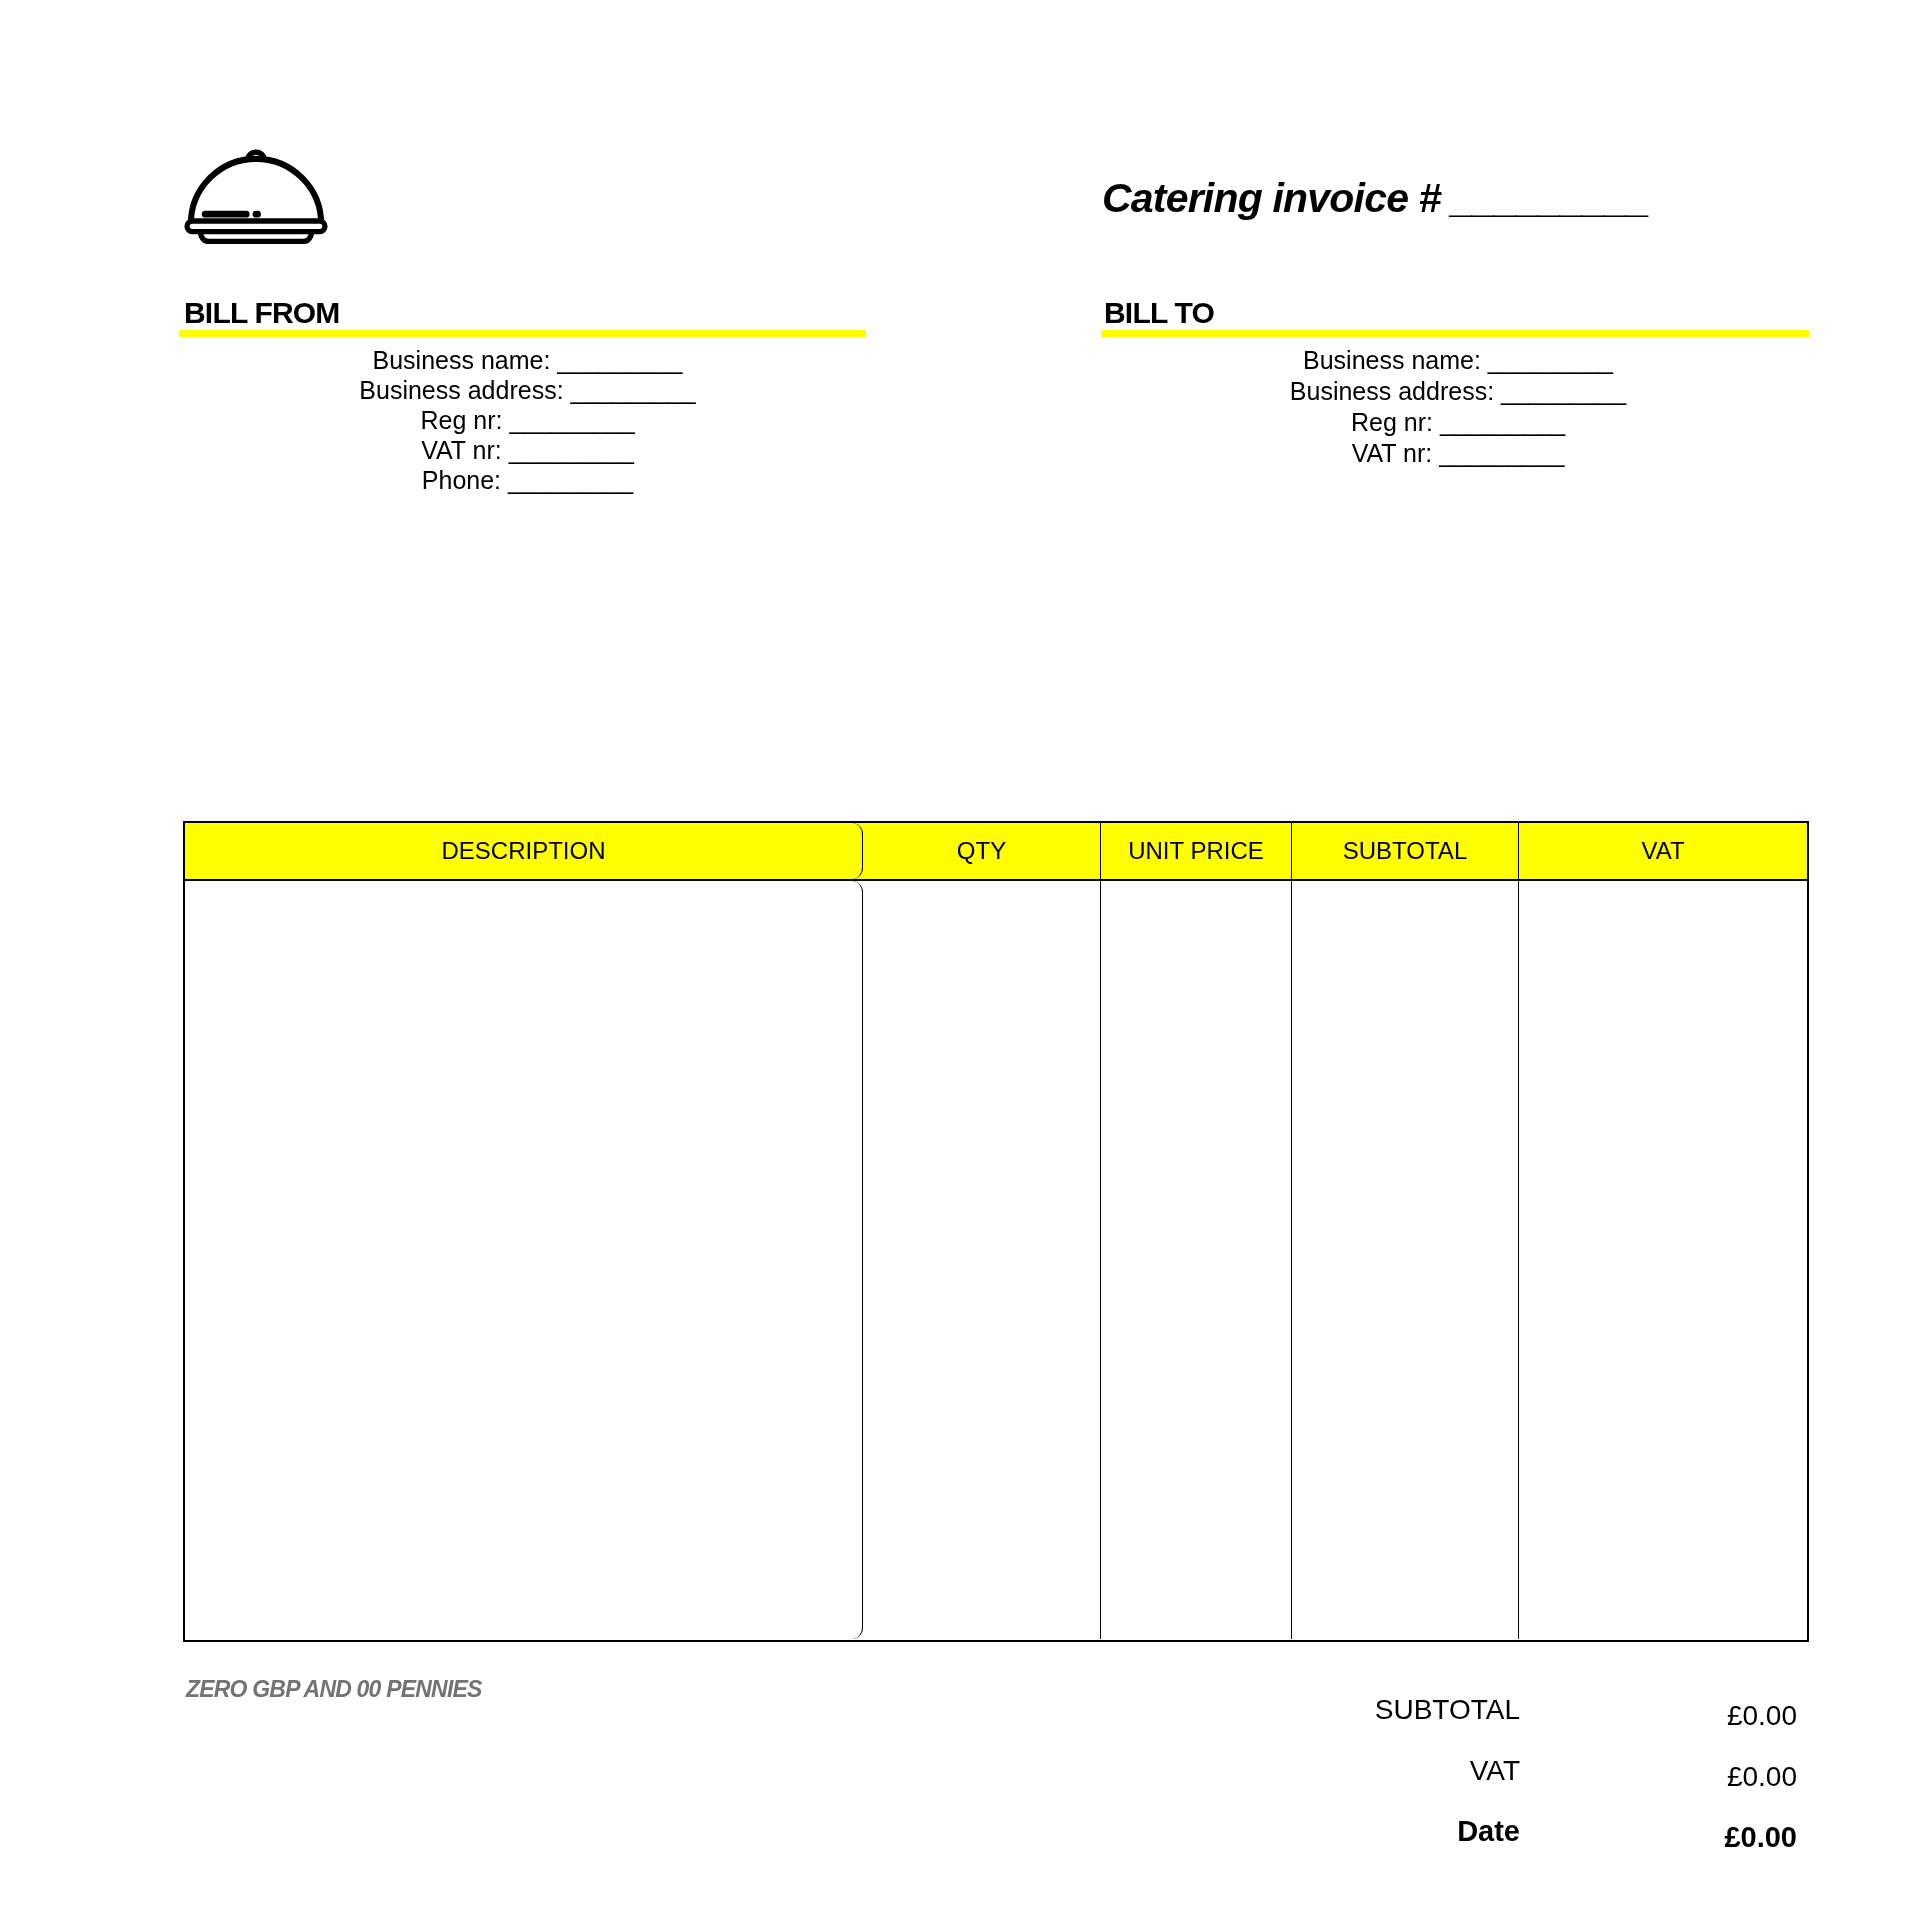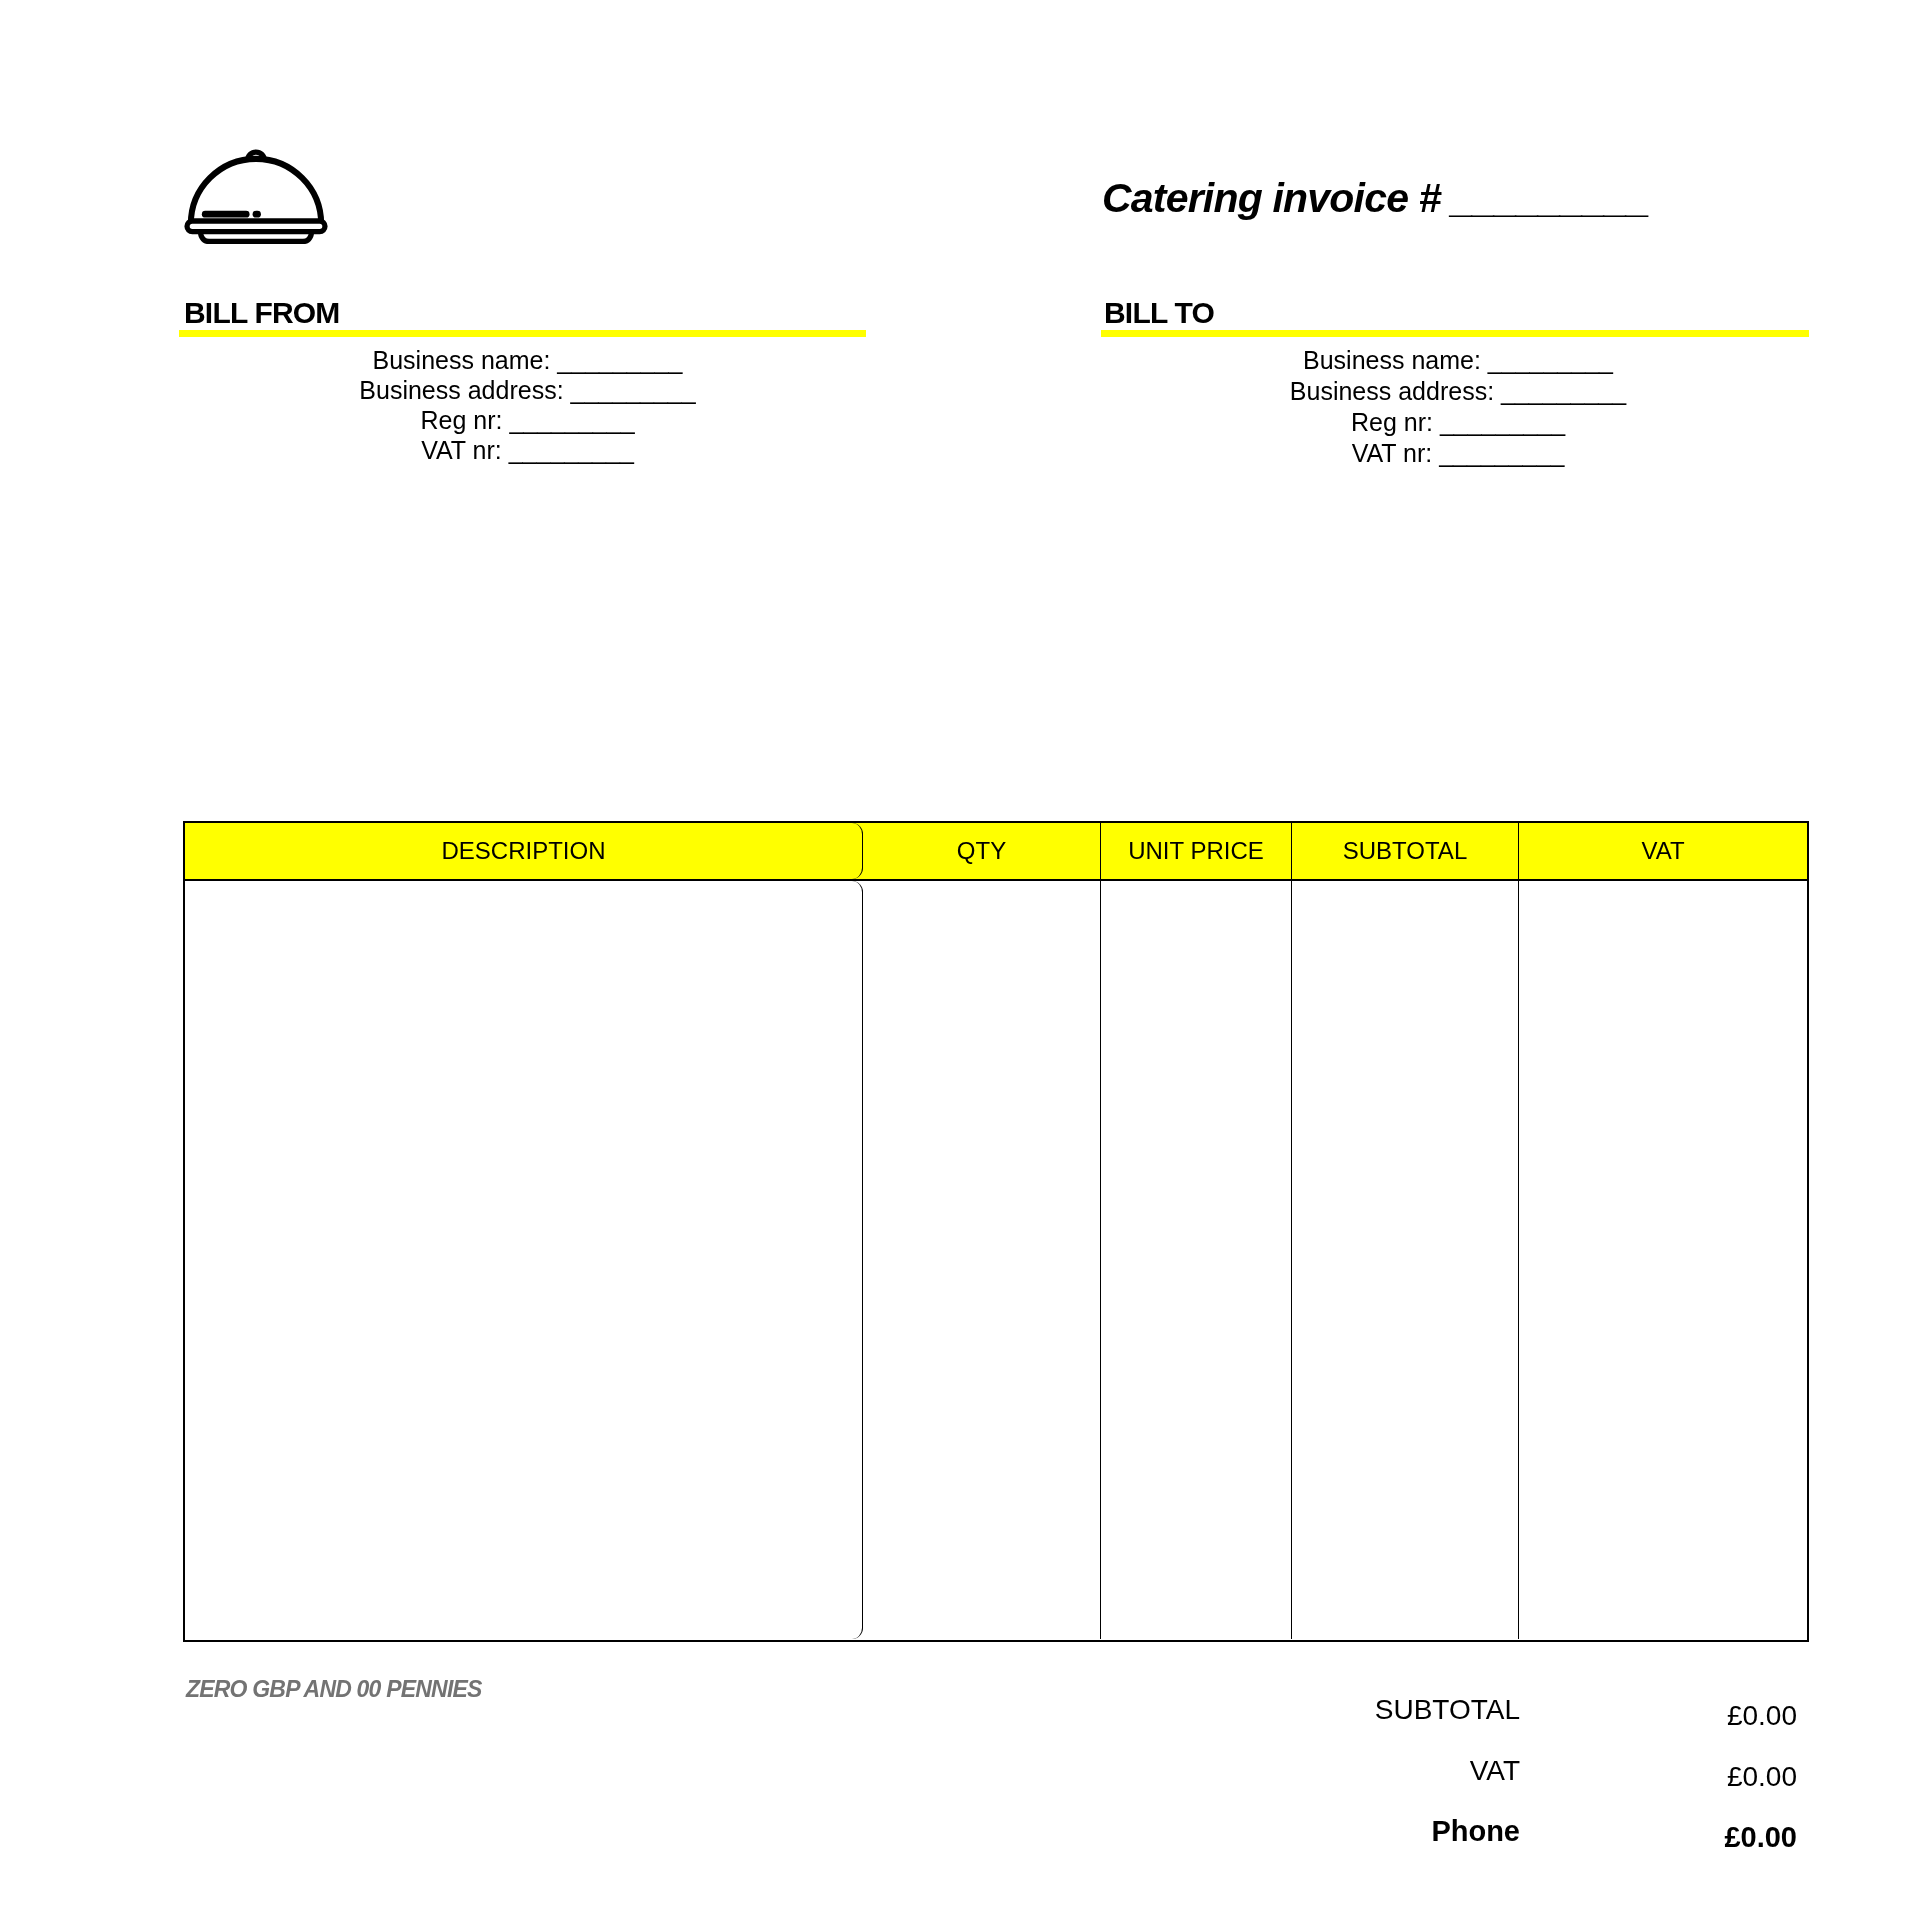--- a/index.html
+++ b/index.html
@@ -100,20 +100,21 @@
   <div class="invoice-title">Catering invoice # _________</div>
 
   <div class="bill-block bill-from">
     <div class="section-heading">BILL FROM</div>
     <div class="yellow-underline"></div>
     <div class="field-list">
       <div class="field-line">Business name: _________</div>
       <div class="field-line">Business address: _________</div>
       <div class="field-line">Reg nr: _________</div>
       <div class="field-line">VAT nr: _________</div>
+      <div class="field-line">Phone: _________</div>
     </div>
   </div>
 
   <div class="bill-block bill-to">
     <div class="section-heading">BILL TO</div>
     <div class="yellow-underline"></div>
     <div class="field-list">
       <div class="field-line">Business name: _________</div>
       <div class="field-line">Business address: _________</div>
       <div class="field-line">Reg nr: _________</div>
@@ -145,19 +146,19 @@
   <div class="totals-block">
     <div class="total-row">
       <div class="t-label">SUBTOTAL</div>
       <div class="t-value">£0.00</div>
     </div>
     <div class="total-row">
       <div class="t-label">VAT</div>
       <div class="t-value">£0.00</div>
     </div>
     <div class="total-row bold">
-      <div class="t-label">Phone</div>
+      <div class="t-label">Date</div>
       <div class="t-value">£0.00</div>
     </div>
   </div>
 
 </div>
 
 
 </body></html>

